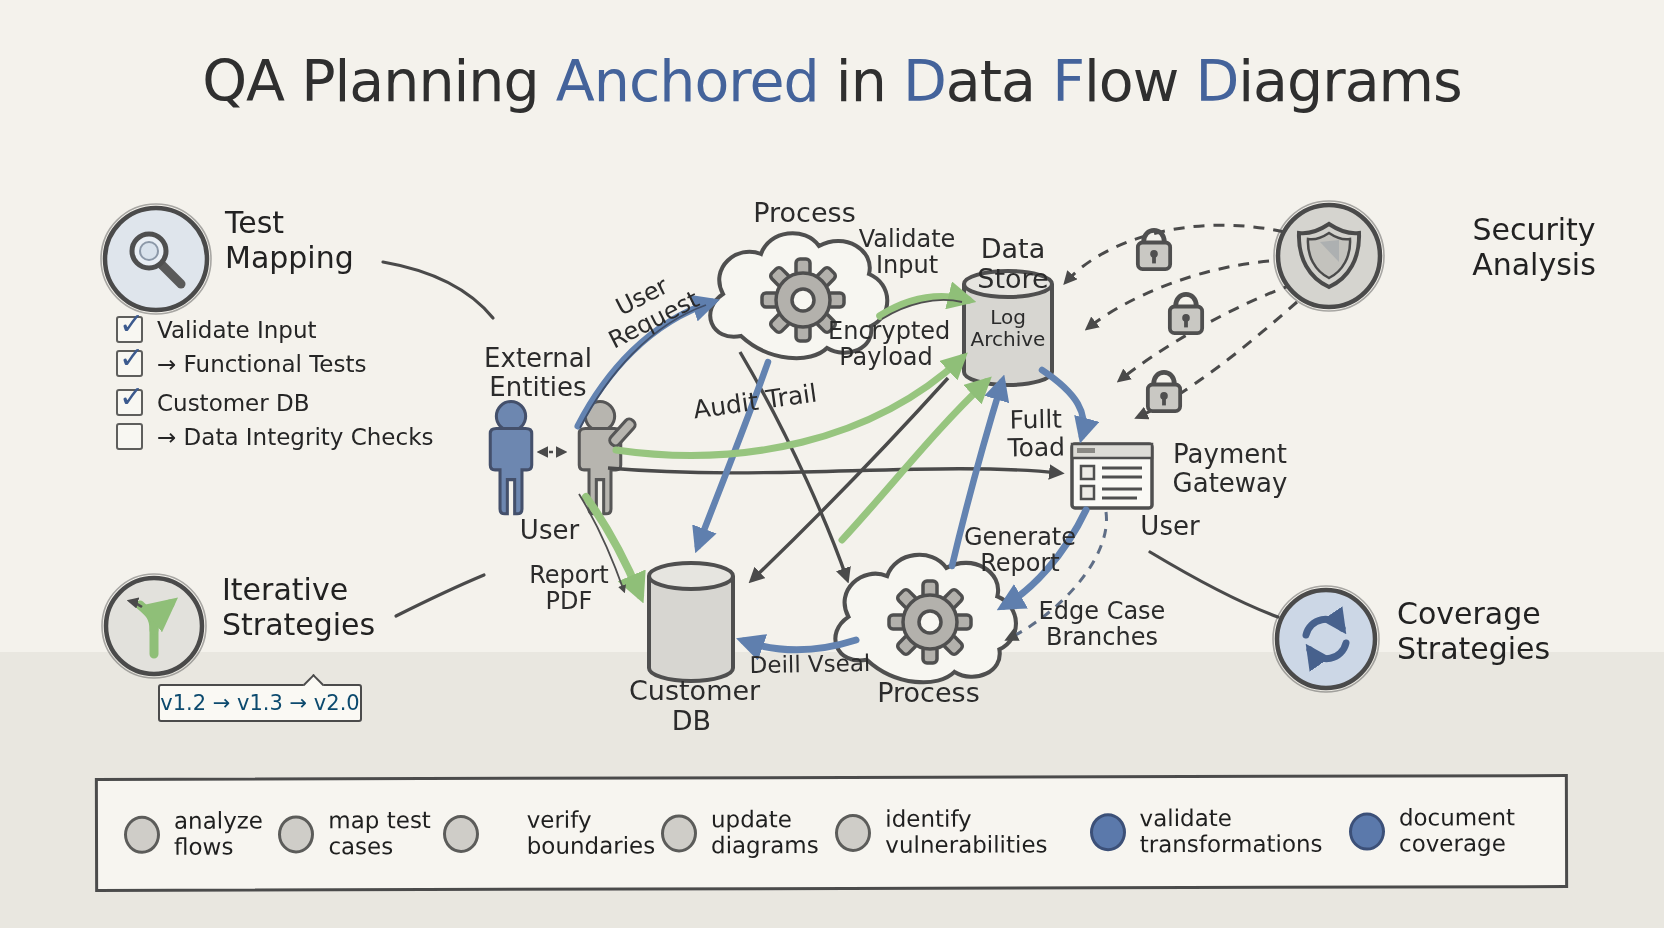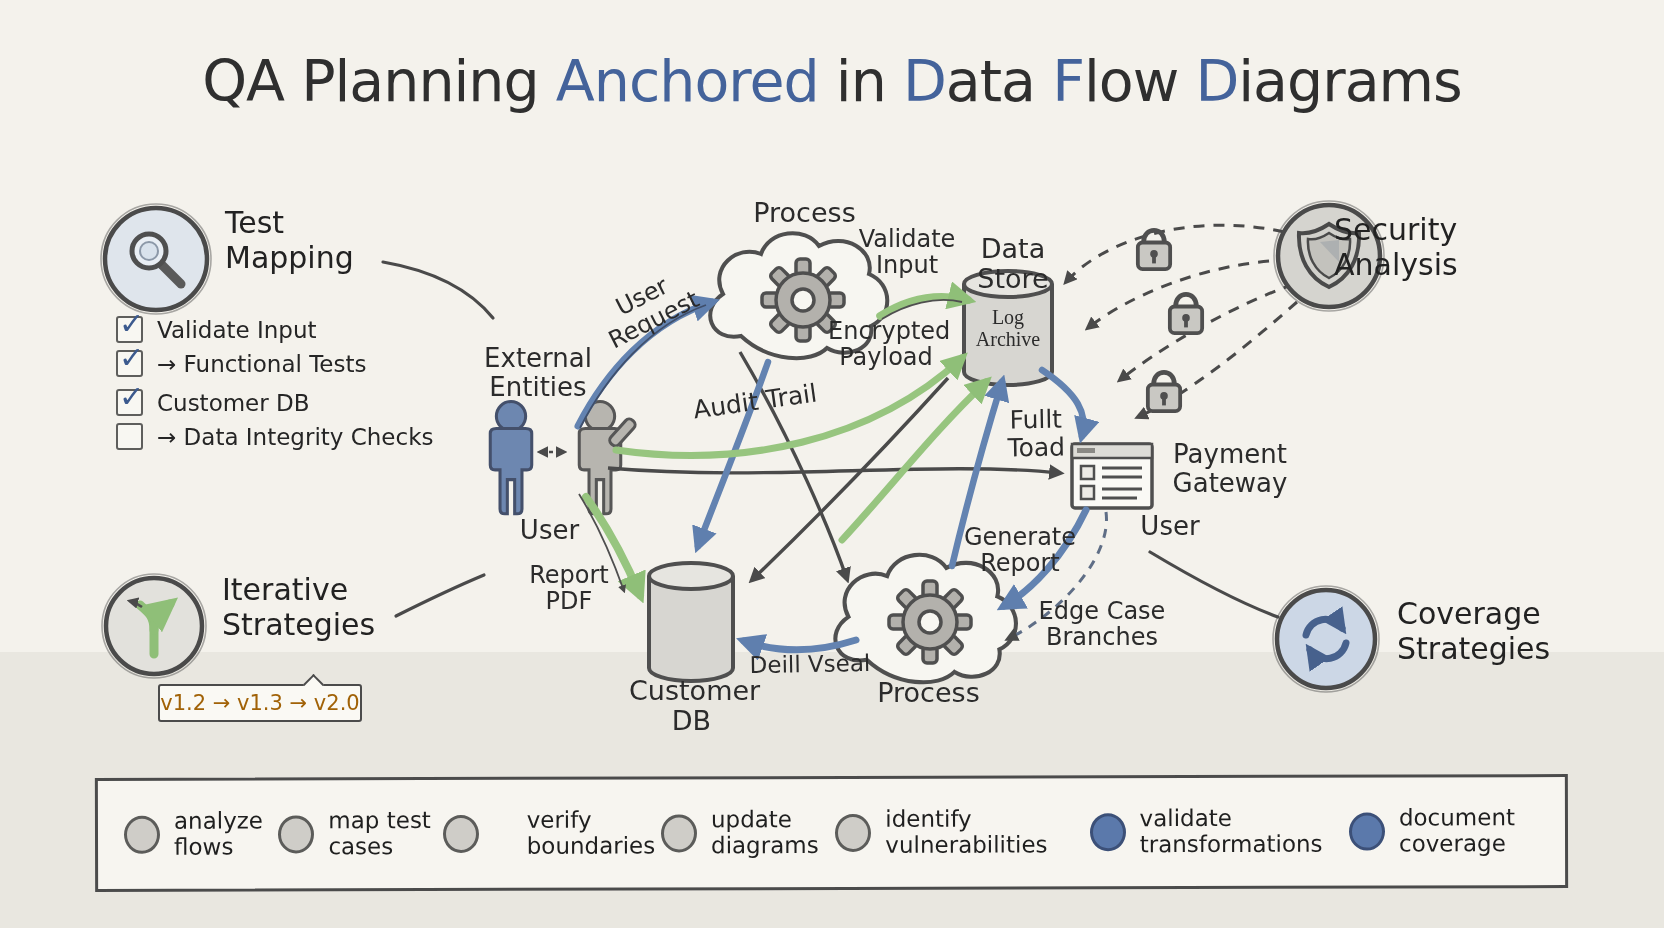--- a/index.html
+++ b/index.html
@@ -6,34 +6,34 @@
   body{width:1664px;height:928px;overflow:hidden;background:#e9e7e0;}
   .canvas{position:relative;width:1664px;height:652px;background:#f4f2ec;
     font-family:"DejaVu Sans",sans-serif;color:#2e2e2e;}
   .title{position:absolute;top:48px;left:0;width:100%;text-align:center;
     font-size:57px;letter-spacing:-1px;color:#2f2f2f;white-space:nowrap;}
   .title .blue{color:#44639b;}
   .heading{position:absolute;font-size:30px;line-height:1.18;color:#222;}
   .lbl{position:absolute;font-size:24px;line-height:1.1;text-align:center;color:#2b2b2b;}
   .lbl.big{font-size:27px;}
   .lbl.med{font-size:26px;}
-  .lbl.sm{font-size:20px;font-family:Liberation Serif, serif;}
+  .lbl.sm{font-size:20px;}
   
   .checklist{position:absolute;left:116px;top:316px;}
   .chk-row{display:flex;align-items:center;margin-bottom:7px;}
   .chk-row.gap{margin-top:12px;}
   .chk-box{position:relative;width:23px;height:23px;border:2.5px solid #5e5e5c;
     border-radius:3px;background:#f8f7f2;margin-right:14px;flex:0 0 auto;}
   .chk-box.checked::after{content:"✓";position:absolute;top:-12px;left:1px;
     font-size:30px;font-weight:bold;color:#3c5a8e;}
   .chk-label{font-size:23px;color:#252525;white-space:nowrap;}
   
   .version-box{position:absolute;left:158px;top:684px;width:200px;height:34px;
     border:2.5px solid #4b4b4b;background:#faf9f4;border-radius:3px;
-    font-size:21px;line-height:34px;text-align:center;color:#a16207;}
+    font-size:21px;line-height:34px;text-align:center;color:#0c4a6e;}
   .version-box::before{content:"";position:absolute;top:-9px;left:146px;width:13px;height:13px;
     background:#faf9f4;border-left:2.5px solid #4b4b4b;border-top:2.5px solid #4b4b4b;
     transform:rotate(45deg);}
   
   .legend{position:absolute;left:95px;top:776px;width:1473px;height:114px;
     border:3px solid #4b4b4b;background:#f7f5f0;transform:rotate(-0.15deg);
     display:flex;align-items:center;justify-content:space-between;
     padding:0 26px;box-sizing:border-box;}
   .legend-item{display:flex;align-items:center;justify-content:space-between;}
   .legend-dot{width:30px;height:32px;border-radius:50%;margin-right:14px;flex:0 0 auto;}
@@ -229,21 +229,21 @@
     </div>
     <div class="chk-row">
       <span class="chk-box"></span>
       <span class="chk-label">→ Data Integrity Checks</span>
     </div>
   </div>
 
   <div class="heading" style="left:222px;top:572px;width:205px;">Iterative Strategies</div>
   <div class="version-box">v1.2 → v1.3 → v2.0</div>
 
-  <div class="heading" style="left:1334px;top:212px;width:170px;">Security Analysis</div>
+  <div class="heading" style="left:1449px;top:212px;width:170px;text-align:center;">Security Analysis</div>
   <div class="heading" style="left:1397px;top:596px;width:200px;">Coverage Strategies</div>
 
   <div class="lbl big" style="left:752px;top:198px;width:105px;">Process</div>
   <div class="lbl big" style="left:948px;top:234px;width:130px;">Data Store</div>
   <div class="lbl sm" style="left:963px;top:306px;width:90px;">Log Archive</div>
   <div class="lbl med" style="left:458px;top:344px;width:160px;">External Entities</div>
   <div class="lbl med" style="left:517px;top:516px;width:65px;">User</div>
   <div class="lbl med" style="left:1160px;top:440px;width:140px;text-align:center;">Payment Gateway</div>
   <div class="lbl med" style="left:1130px;top:512px;width:80px;">User</div>
   <div class="lbl big" style="left:629px;top:676px;width:125px;">Customer DB</div>

